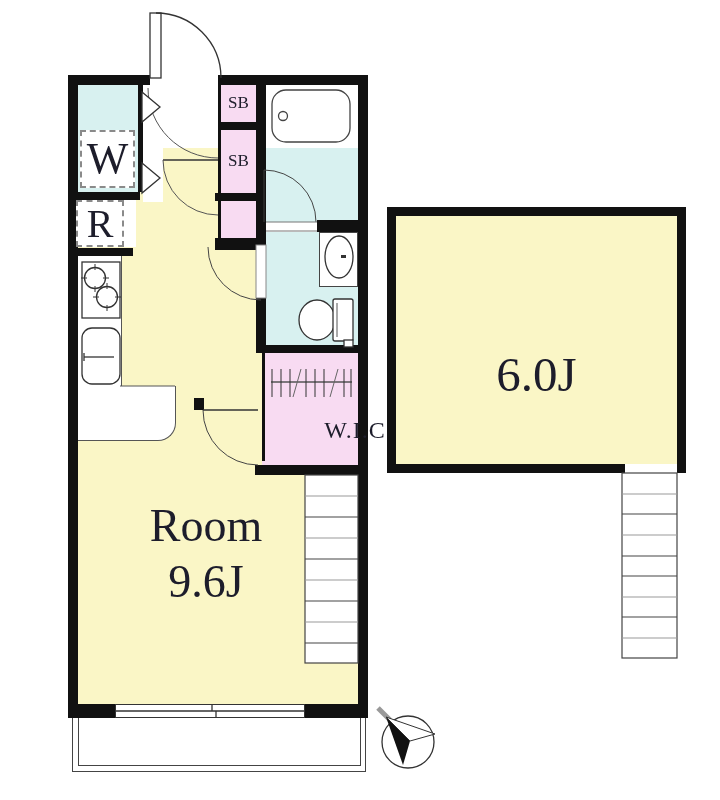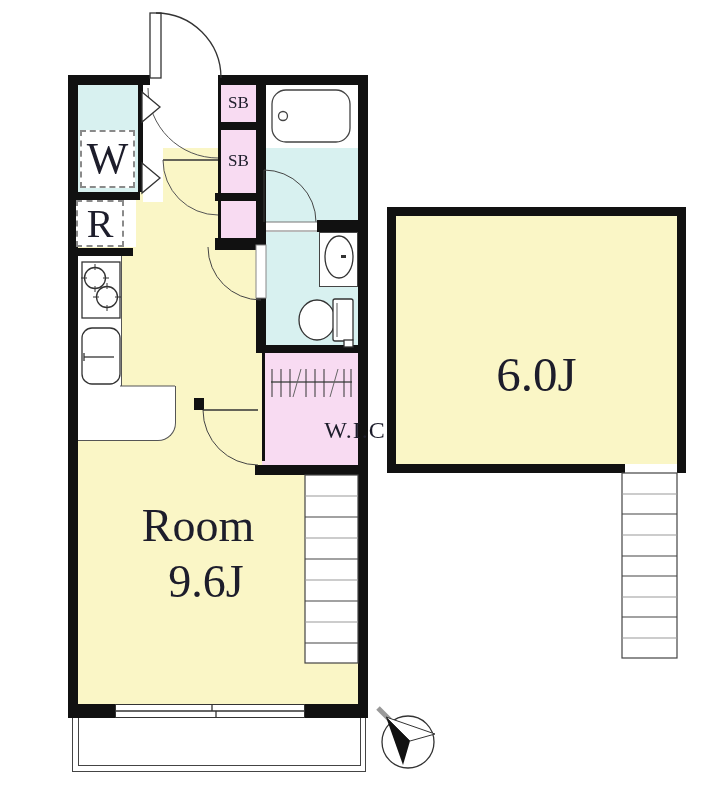--- a/index.html
+++ b/index.html
@@ -173,17 +173,17 @@
         <polygon points="386,717 410,741 435,734" fill="#fff" stroke="#333" stroke-width="1"></polygon>
       </g>
     </g>
   </svg>
 
   <div class="lbl" style="left:80px;top:130px;width:55px;height:58px;font-size:44px;">W</div>
   <div class="lbl" style="left:76px;top:200px;width:48px;height:47px;font-size:40px;">R</div>
   <div class="lbl" style="left:221px;top:85px;width:35px;height:37px;font-size:17px;">SB</div>
   <div class="lbl" style="left:221px;top:130px;width:35px;height:63px;font-size:17px;">SB</div>
   <div class="lbl" style="left:262px;top:408px;width:96px;height:45px;font-size:24px;letter-spacing:1px;margin-left:45px;">W.I.C</div>
-  <div class="lbl" style="left:88px;top:498px;width:220px;height:56px;font-size:46px;">Room</div>
+  <div class="lbl" style="left:96px;top:498px;width:220px;height:56px;font-size:46px;">Room</div>
   <div class="lbl" style="left:96px;top:554px;width:220px;height:56px;font-size:46px;text-align:right;">9.6J</div>
   <div class="lbl" style="left:396px;top:346px;width:281px;height:58px;font-size:49px;">6.0J</div>
 
 </div>
 
 </body></html>

